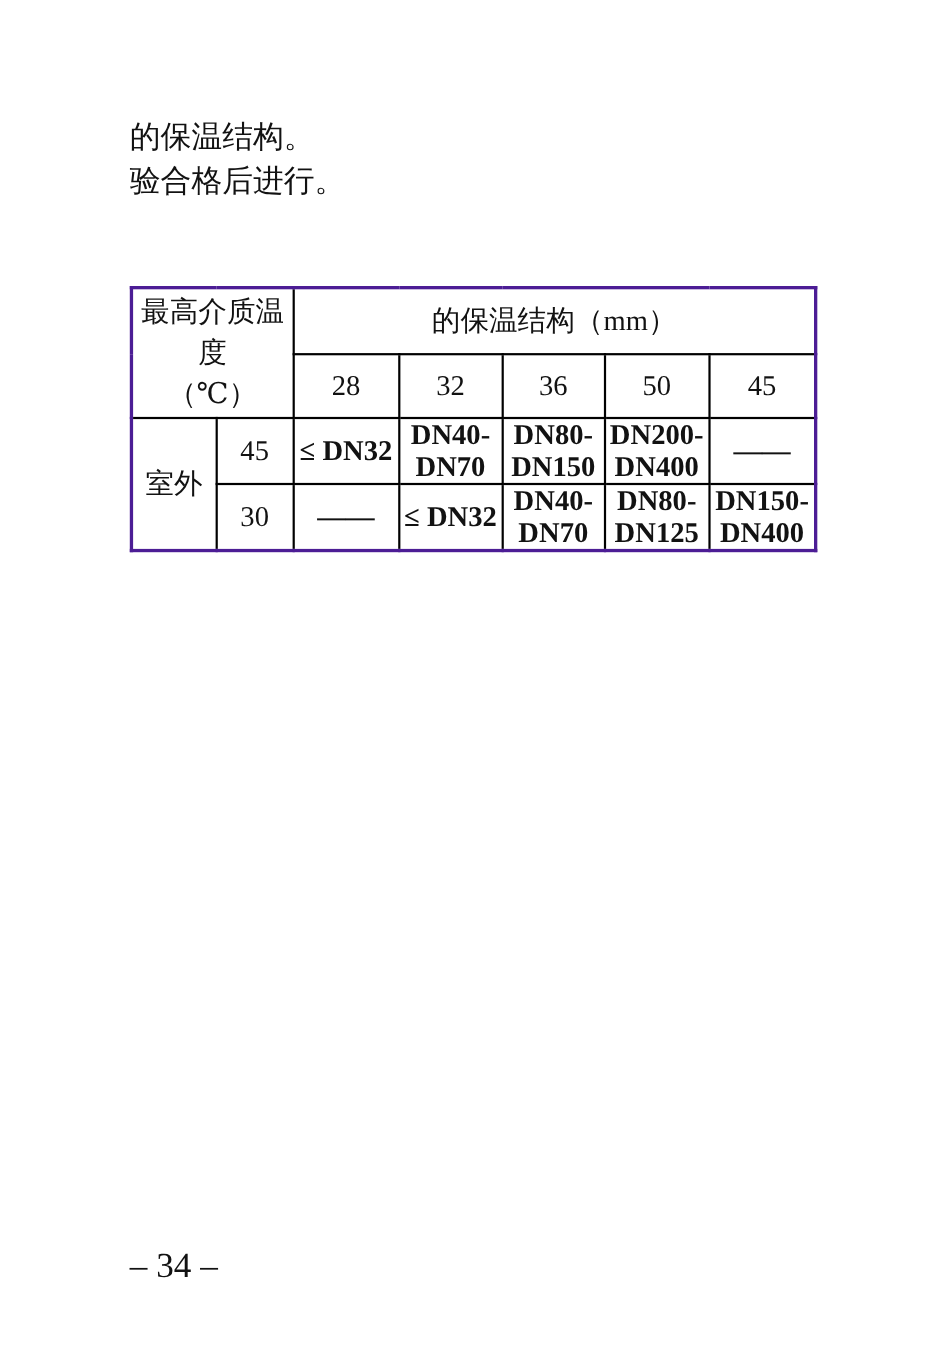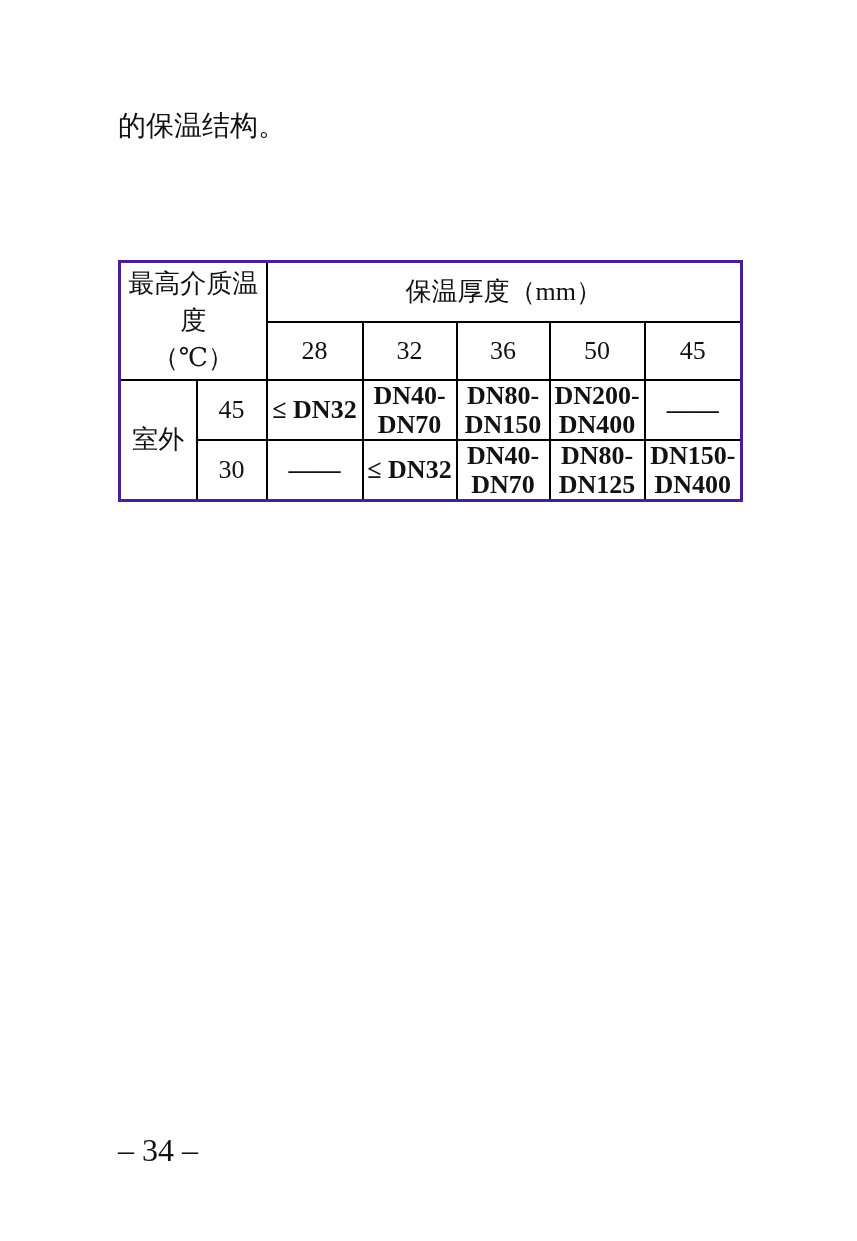--- a/index.html
+++ b/index.html
@@ -74,37 +74,38 @@
     white-space: pre;
   }
 </style>
 </head>
 <body>
 
 <div class="page">
 
   <div class="text-block">
     <div class="text-line">的保温结构。</div>
+    <div class="text-line">验合格后进行。</div>
   </div>
 
   <table class="spec">
     <colgroup>
       <col style="width:77px">
       <col style="width:70px">
       <col style="width:96px">
       <col style="width:94px">
       <col style="width:93px">
       <col style="width:95px">
       <col style="width:97px">
     </colgroup>
     <tbody>
       <tr class="r1">
         <td rowspan="2" colspan="2" class="prelines">最高介质温度
 （℃）</td>
-        <td colspan="5">保温厚度（mm）</td>
+        <td colspan="5">的保温结构（mm）</td>
       </tr>
       <tr class="r2">
         <td class="num">28</td>
         <td class="num">32</td>
         <td class="num">36</td>
         <td class="num">50</td>
         <td class="num">45</td>
       </tr>
       <tr class="r3">
         <td rowspan="2">室外</td>

